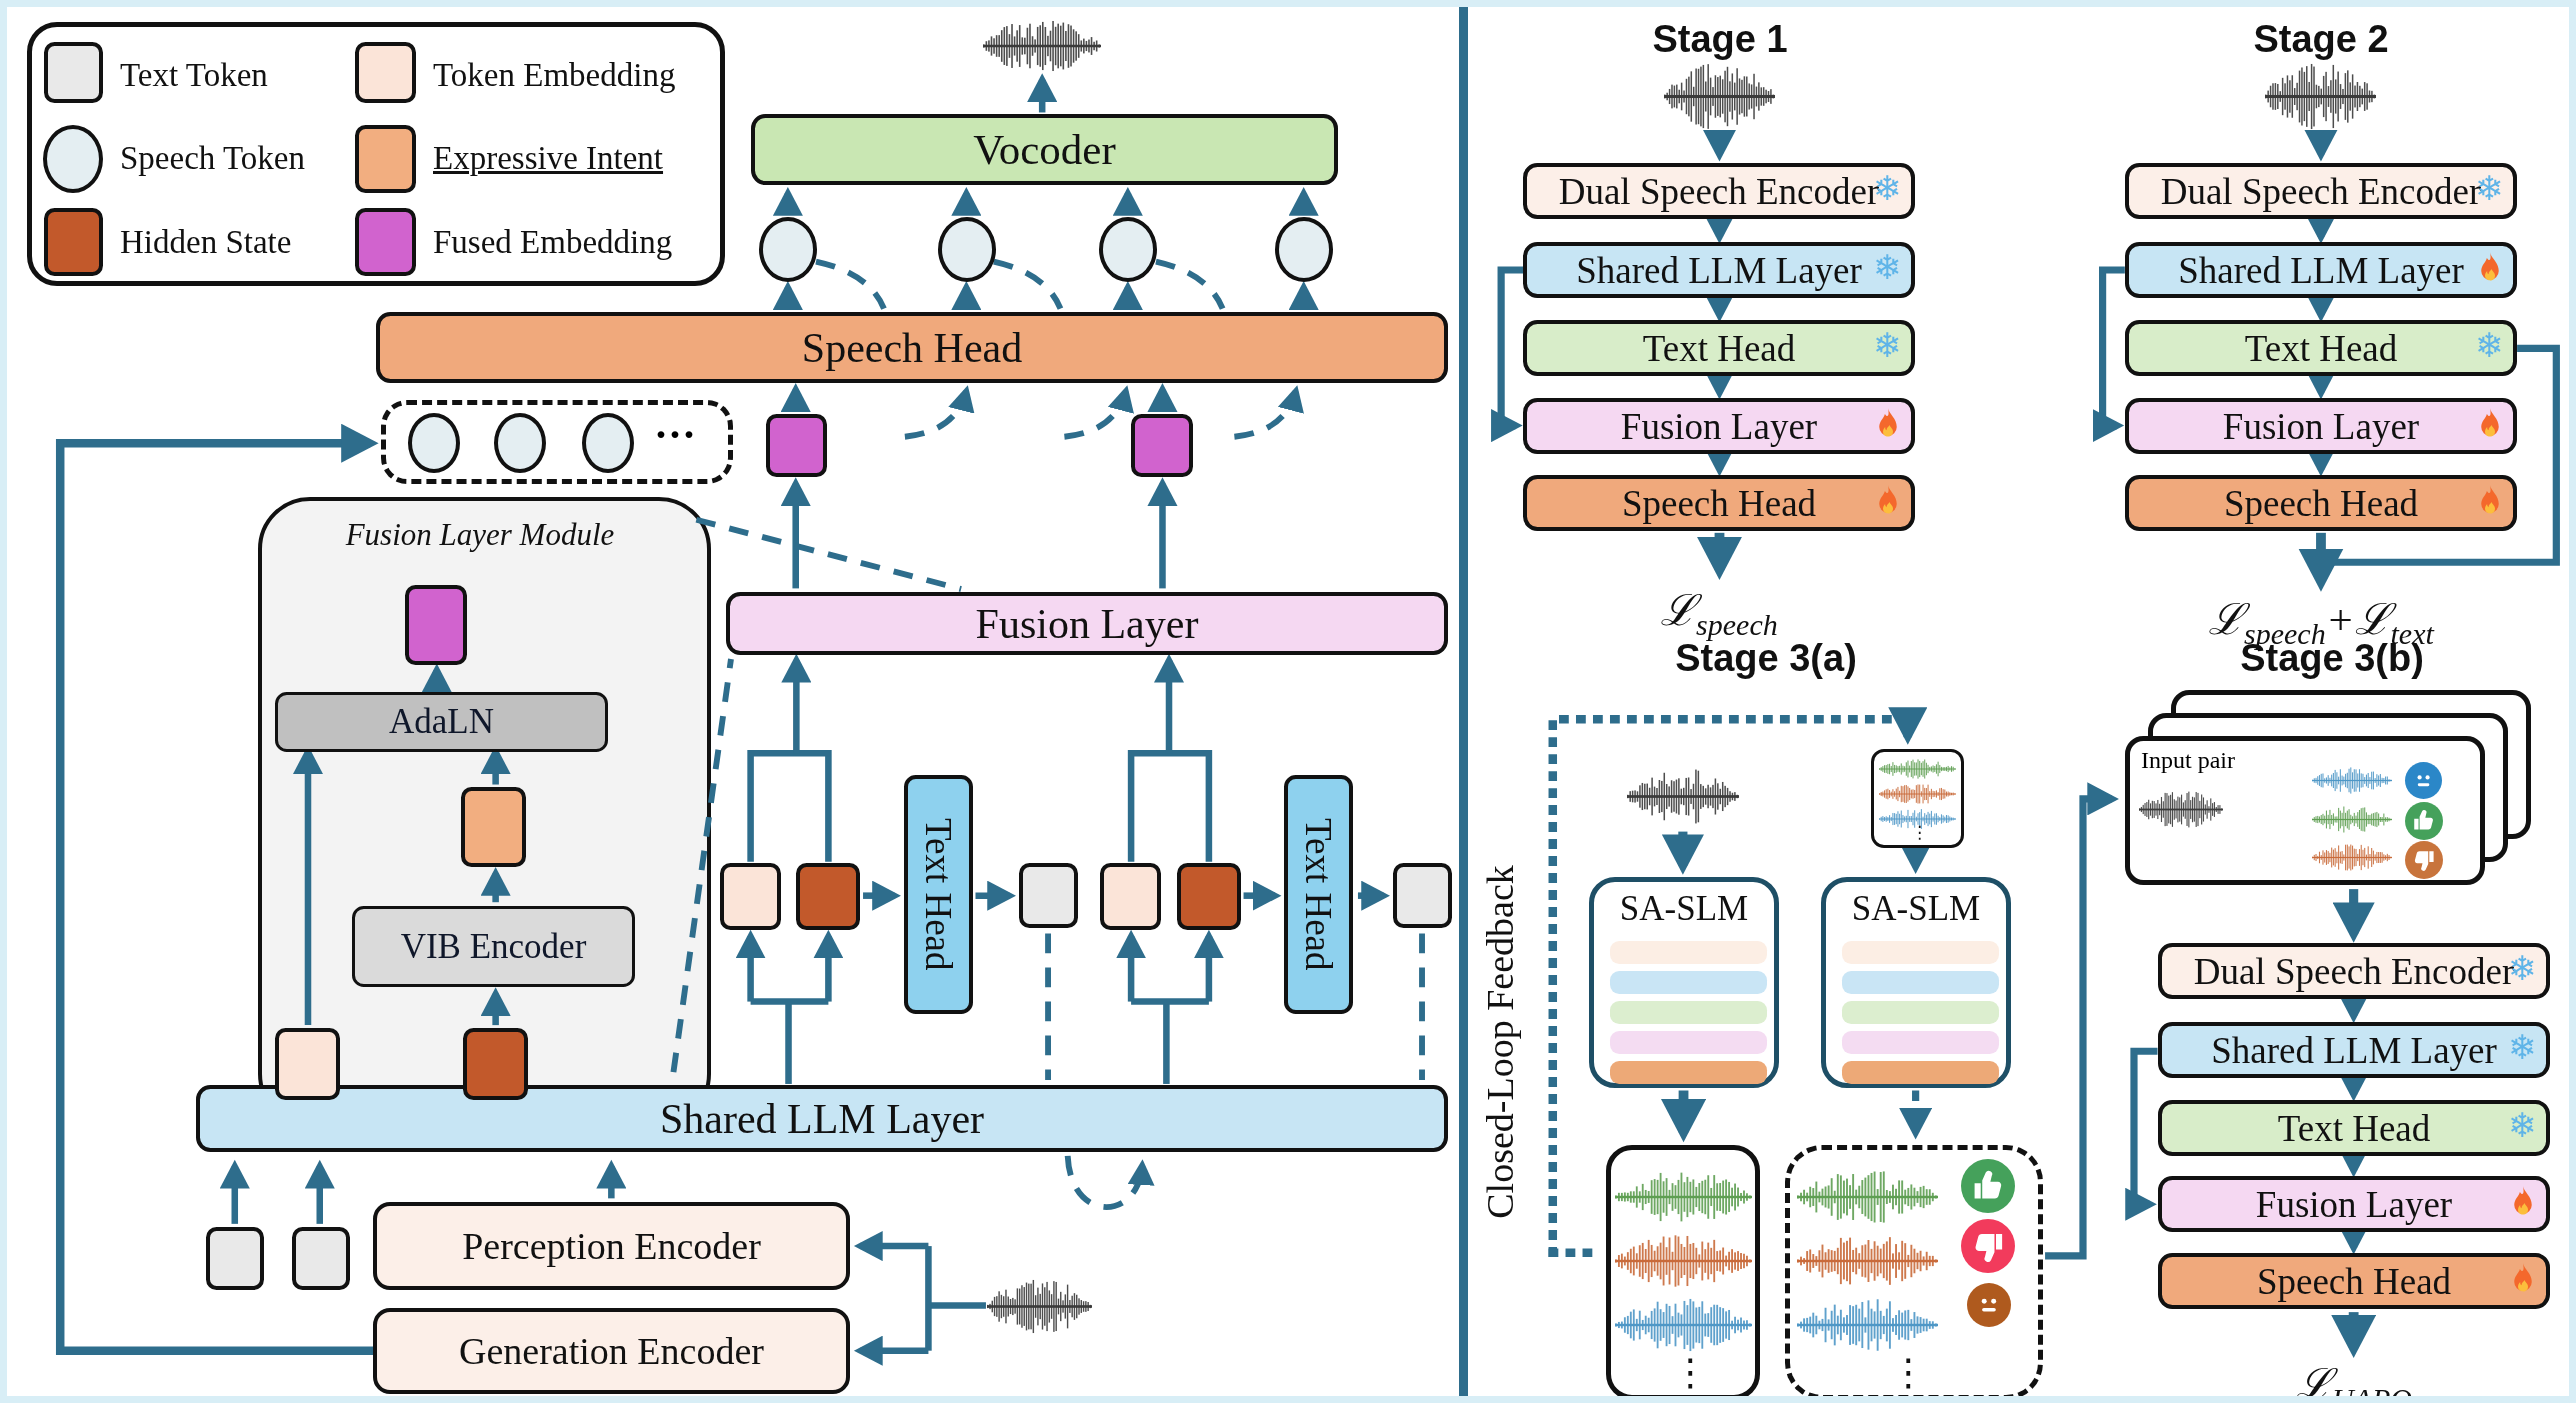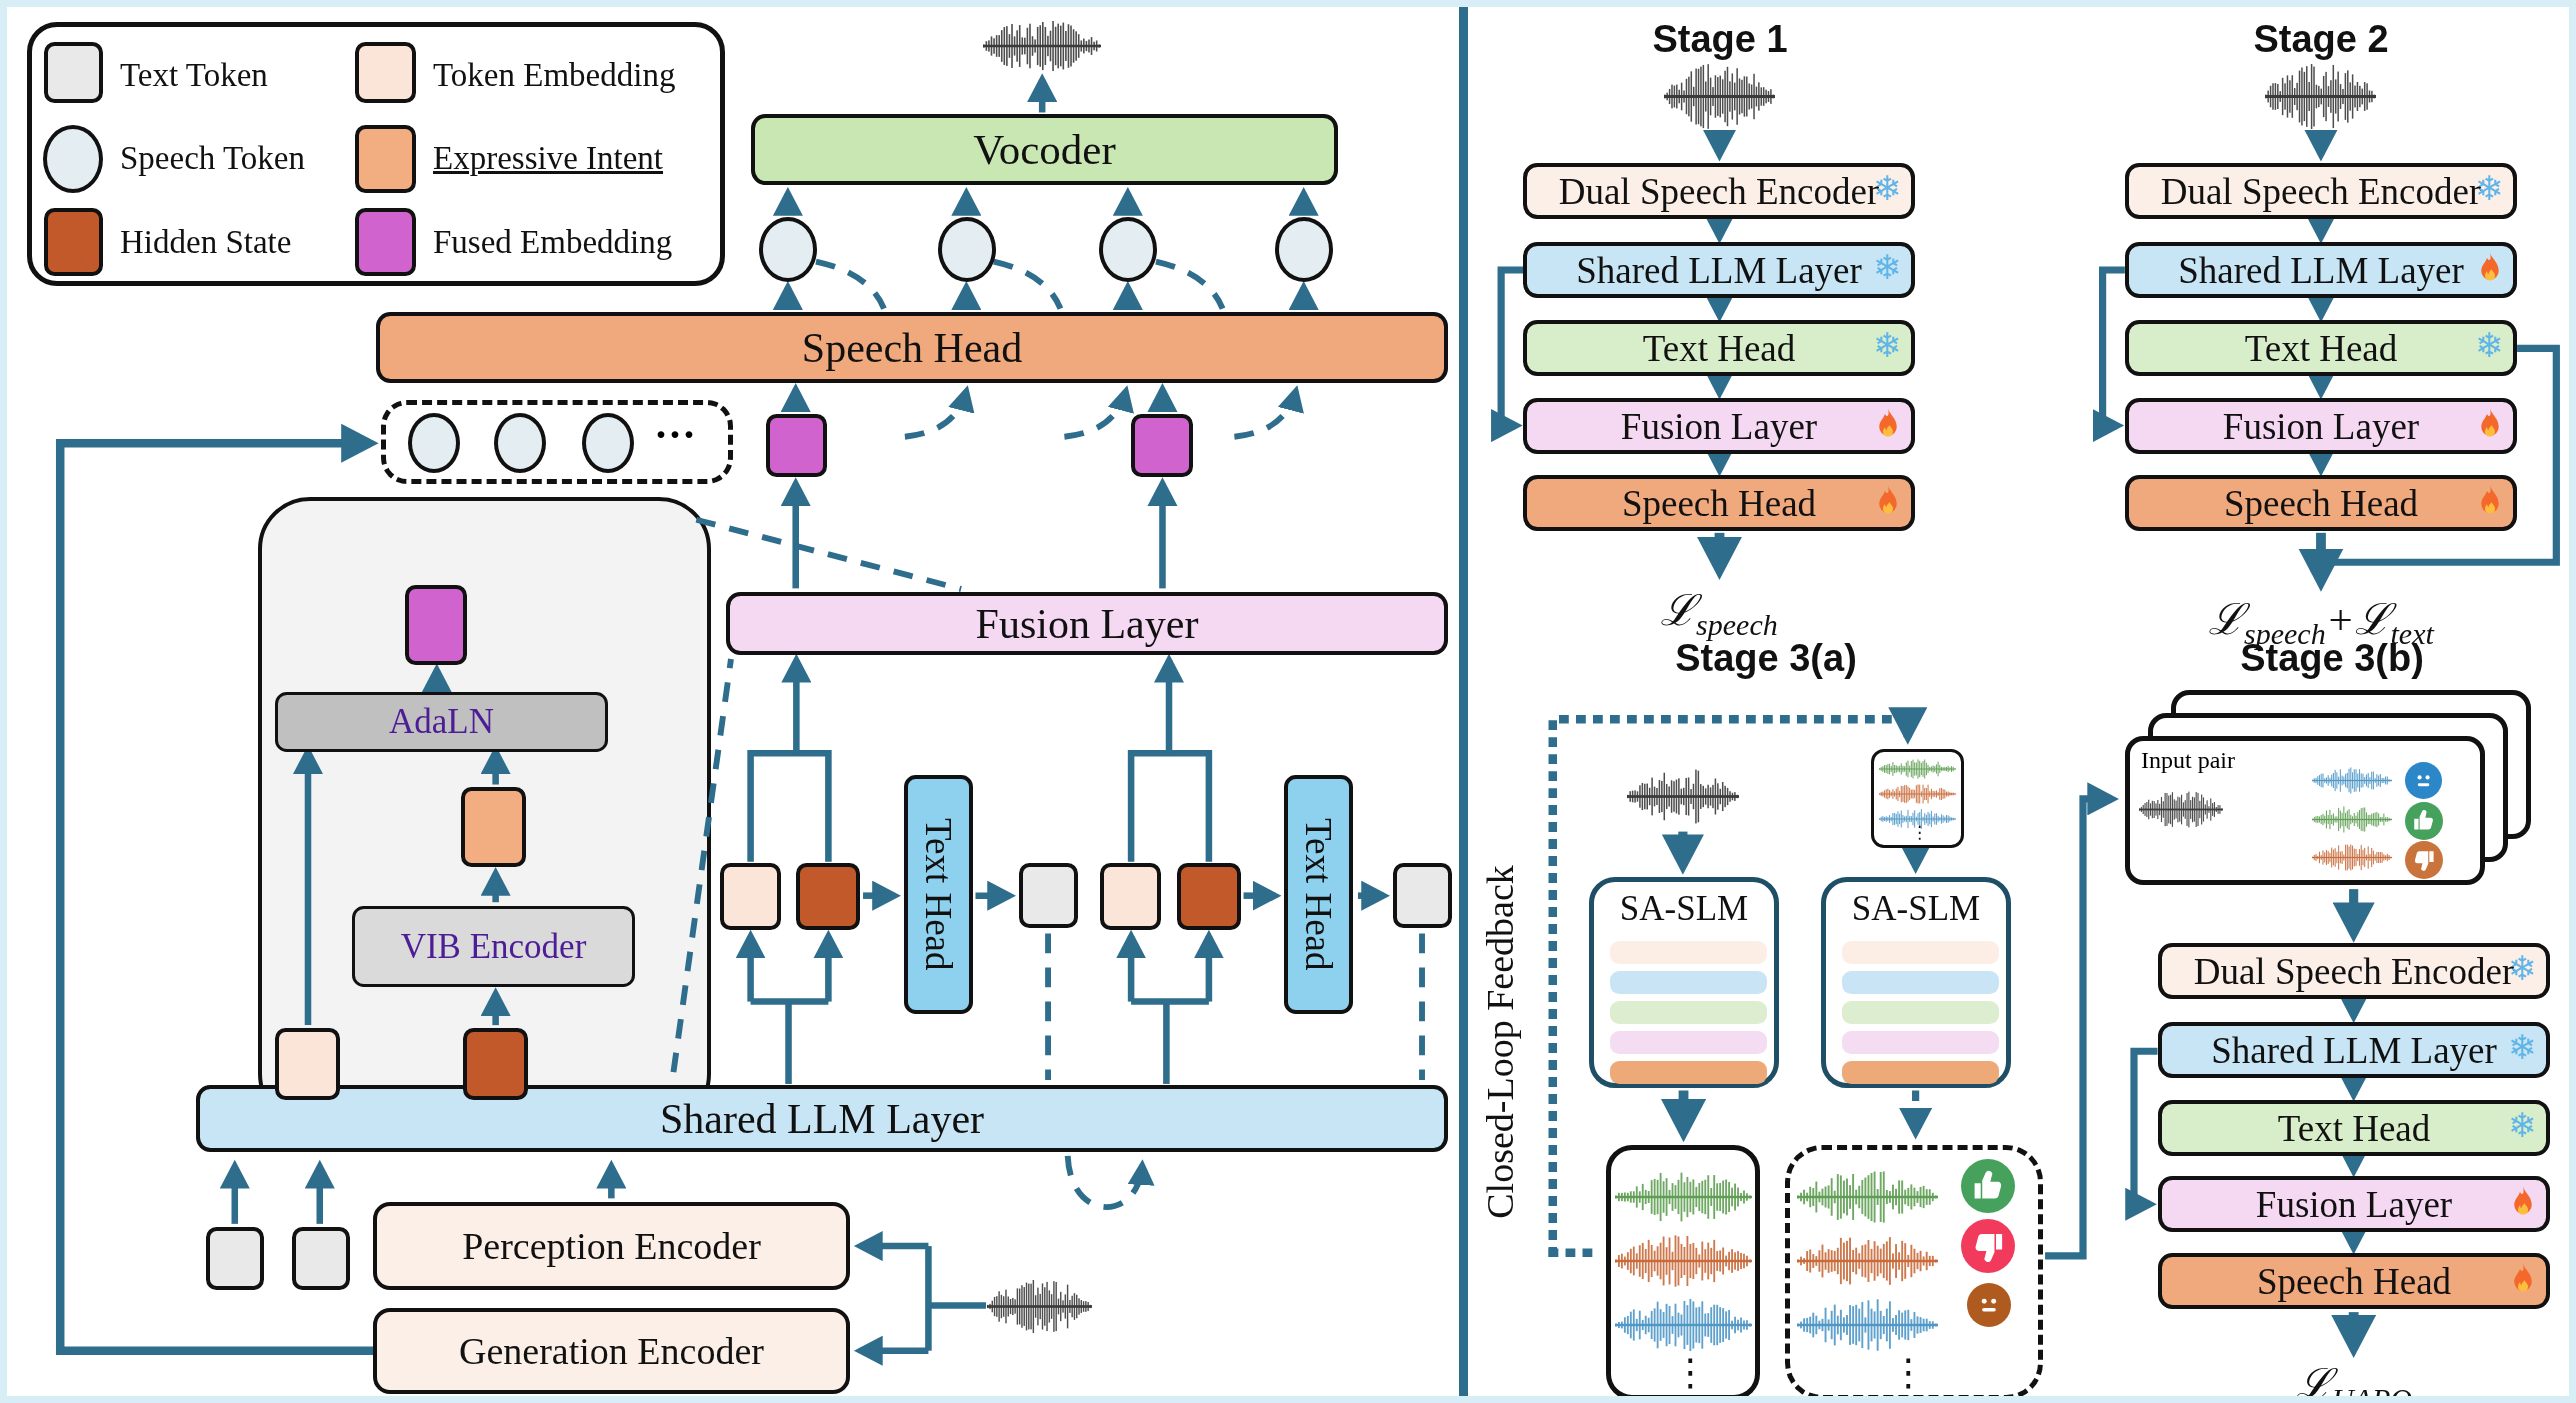--- a/index.html
+++ b/index.html
@@ -18,21 +18,21 @@
   .circle{position:absolute;box-sizing:border-box;border:4.6px solid #111;border-radius:50%;z-index:11;}
   .vhead{position:absolute;box-sizing:border-box;border:4.6px solid #111;border-radius:11.8px;
          display:flex;align-items:center;justify-content:center;z-index:10;
          writing-mode:vertical-rl;font-size:37px;color:#111;}
   .legend{position:absolute;left:27px;top:22px;width:688px;height:254px;border:5.2px solid #111;
           border-radius:30px;background:#fff;z-index:12;}
   .leglbl{position:absolute;font-size:33px;color:#111;white-space:nowrap;z-index:13;}
   .module{position:absolute;left:258px;top:497px;width:445px;height:621px;background:#F3F3F3;
           border:4.6px solid #111;border-radius:52px;z-index:8;}
   .graybar{position:absolute;box-sizing:border-box;border:3.9px solid #111;border-radius:11.8px;
-           display:flex;align-items:center;justify-content:center;font-size:35px;color:#4c1d95;z-index:11;}
+           display:flex;align-items:center;justify-content:center;font-size:35px;color:#0f172a;z-index:11;}
   .stitle{position:absolute;font-family:"Liberation Sans",sans-serif;font-weight:bold;font-size:38px;
           color:#111;text-align:center;z-index:12;}
   .loss{position:absolute;font-size:43px;font-style:italic;color:#111;text-align:center;z-index:12;white-space:nowrap;}
   .loss sub{font-size:30px;}
   .saslm{position:absolute;box-sizing:border-box;background:#fff;border:5.9px solid #1E4F66;
          border-radius:26px;z-index:10;}
   .saslm .t{position:absolute;top:6.5px;left:0;width:100%;text-align:center;font-size:35px;color:#111;}
   .sbar{position:absolute;left:16.3px;width:157px;height:23px;border-radius:9.2px;z-index:11;}
   .obox{position:absolute;box-sizing:border-box;background:#fff;border:5.2px solid #111;border-radius:26px;z-index:10;}
   .dbox{position:absolute;box-sizing:border-box;background:#fff;border:5.9px dashed #111;border-radius:37px;z-index:10;}
@@ -266,20 +266,21 @@
   <div class="abs" style="left:654px;top:411px;width:65px;font-size:42px;font-weight:bold;z-index:11;">···</div>
 
   <div class="token" style="left:766px;top:414px;width:61px;height:63px;background:#D163CE;"></div>
   <div class="token" style="left:1131px;top:414px;width:62px;height:63px;background:#D163CE;"></div>
 
   <div class="box" style="left:726px;top:592px;width:722px;height:63px;background:#F5D8F2;font-size:42px;">
     <span>Fusion Layer</span>
   </div>
 
   <div class="module"></div>
+  <div class="mtitle" style="left:271px;top:517px;width:418px;">Fusion Layer Module</div>
   <div class="token" style="left:405px;top:585px;width:62px;height:80px;background:#D163CE;"></div>
   <div class="graybar" style="left:275px;top:692px;width:333px;height:60px;background:#C0C0C0;">
     <span>AdaLN</span>
   </div>
   <div class="token" style="left:461px;top:787px;width:65px;height:80px;background:#F2AE80;"></div>
   <div class="graybar" style="left:352px;top:906px;width:283px;height:81px;background:#DADADA;">
     <span>VIB Encoder</span>
   </div>
   <div class="token" style="left:275px;top:1028px;width:65px;height:72px;background:#FBE4D8;"></div>
   <div class="token" style="left:463px;top:1028px;width:65px;height:72px;background:#C2592B;"></div>

